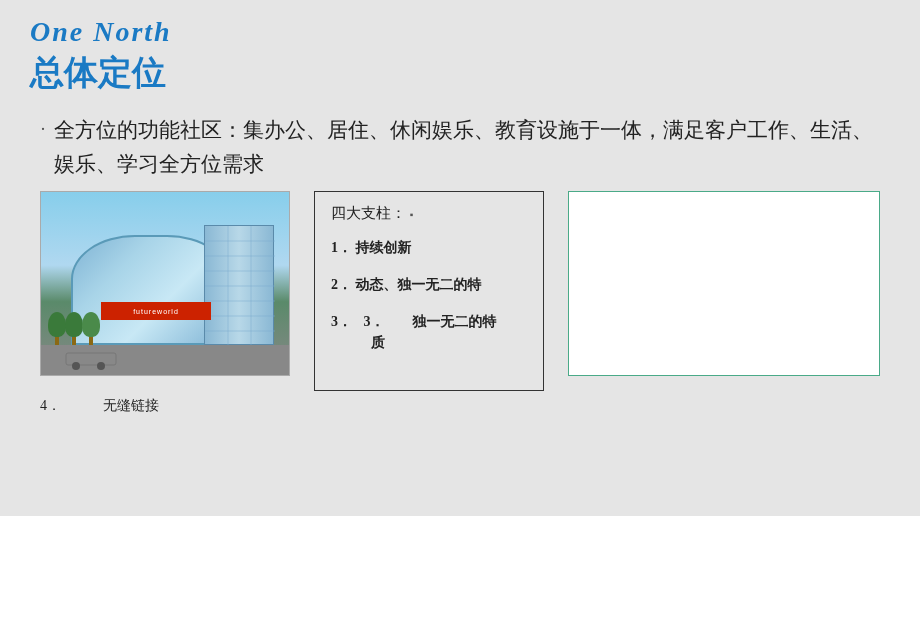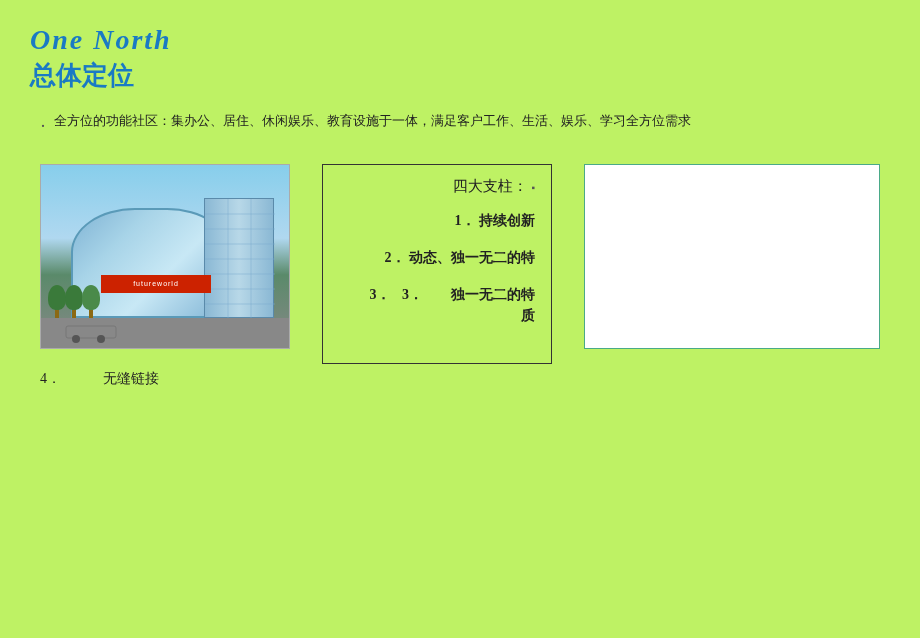--- a/index.html
+++ b/index.html
@@ -8,39 +8,39 @@
       width: 920px;
       height: 638px;
       background: #ffffff;
       font-family: 'SimSun', 'STSong', serif;
       overflow: hidden;
       position: relative;
     }
 
     .page {
       width: 920px;
-      height: 638px;
-      background: #bef264;
-      padding: 16px 30px;
+      height: 516px;
+      background: #e5e5e5;
+      padding: 8px 30px;
       position: relative;
     }
 
     .title-en {
       font-family: 'Times New Roman', serif;
       font-style: italic;
       font-size: 28px;
       color: #1a7ac4;
       font-weight: bold;
       padding-top: 8px;
       letter-spacing: 2px;
     }
 
     .title-zh {
       font-family: 'SimHei', 'STHeiti', sans-serif;
-      font-size: 26px;
+      font-size: 34px;
       color: #1a7ac4;
       font-weight: bold;
       margin-top: 2px;
     }
 
     .bullet-section {
       margin-top: 18px;
       margin-left: 10px;
     }
 
@@ -55,38 +55,37 @@
 
     .bullet-dot {
       color: #555;
       font-size: 18px;
       margin-top: 1px;
       flex-shrink: 0;
     }
 
     .bullet-text {
       font-family: 'SimSun', 'STSong', serif;
-      font-size: 13px;
+      font-size: 21px;
     }
 
     
     .big-slogan-container {
       text-align: center;
       margin-top: 12px;
       position: relative;
     }
 
     
     .bottom-area {
       display: flex;
       align-items: flex-start;
-      gap: 32px;
-      margin-top: 23px;
+      gap: 24px;
+      margin-top: 10px;
       padding: 0 10px;
-      text-align: right;
     }
 
     
     .photo-placeholder {
       width: 250px;
       height: 185px;
       background: #d4e8f0;
       flex-shrink: 0;
       position: relative;
       overflow: hidden;

